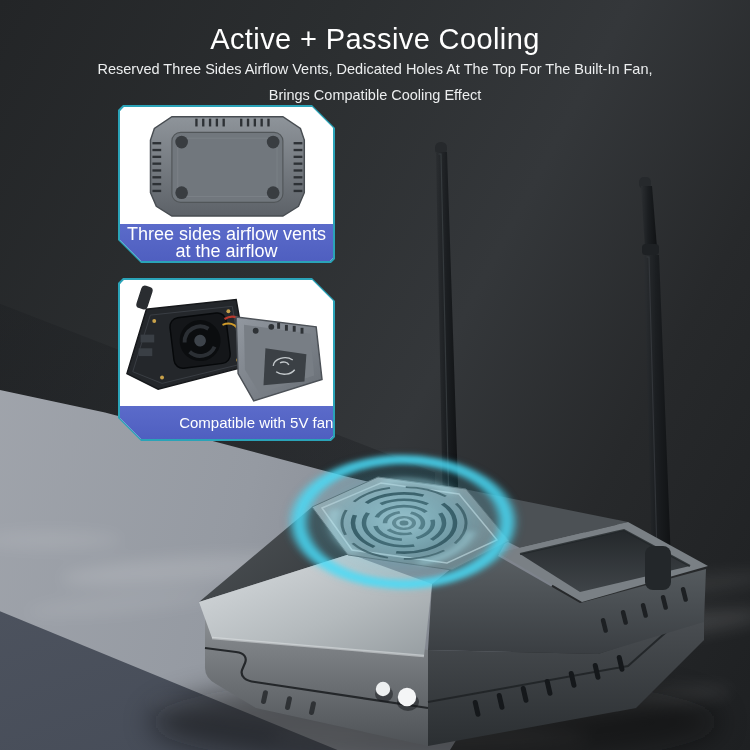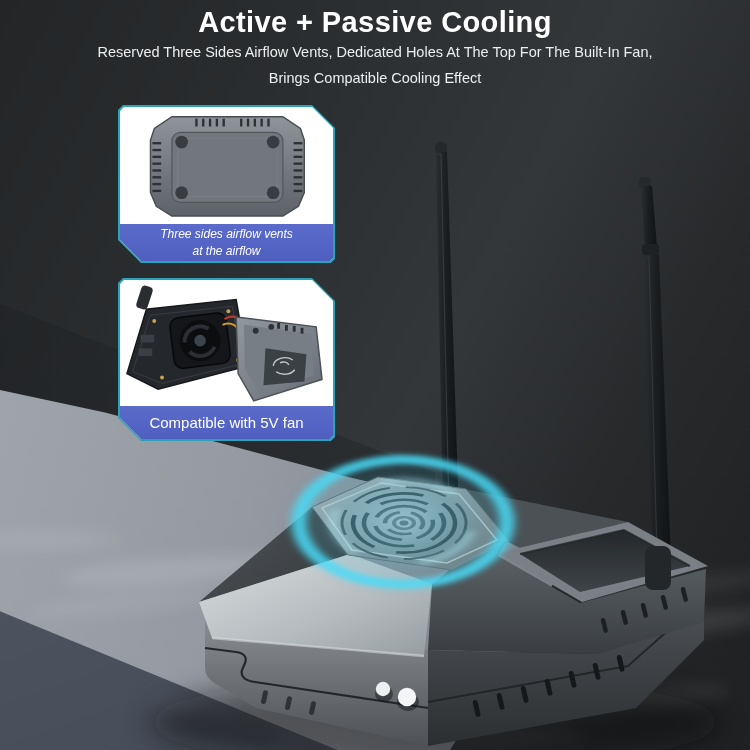--- a/index.html
+++ b/index.html
@@ -15,42 +15,42 @@
     clip-path:polygon(0 40.5%,58% 63%,58% 69%,0 52.2%);
     background:linear-gradient(to bottom,rgba(16,18,22,.05),rgba(16,18,22,.38));}
   .bg-floor{position:absolute;inset:0;
     clip-path:polygon(0 52%,14% 55%,46% 63.5%,78% 71%,60% 100%,0 100%);
     background:linear-gradient(105deg,#a3a7ae 0%,var(--floor-gray,#959aa2) 40%,#7c818a 75%,#646a74 100%);}
   .bg-slate{position:absolute;inset:0;
     clip-path:polygon(0 81.5%,45% 100%,0 100%);
     background:linear-gradient(160deg,#5b616c,var(--floor-slate,#424854));}
   
   .header{position:absolute;top:0;left:0;right:0;text-align:center;z-index:5;}
-  .title{margin:0;padding-top:5px;font-size:29px;line-height:34px;font-weight:700;
+  .title{margin:0;padding-top:22px;font-size:29px;line-height:34px;font-weight:400;
     letter-spacing:.4px;color:var(--title-text,#ffffff);}
   .subtitle{margin:0 0 0;font-size:14.5px;line-height:26px;font-weight:400;color:#eceeef;}
   
   .card{position:absolute;left:118px;width:217px;z-index:6;}
   .card-1{top:105px;height:158px;}
   .card-2{top:278px;height:163px;}
   .card-frame{position:absolute;inset:0;background:var(--card-border-teal,#2aa3b8);
     clip-path:polygon(0 5px,5px 0,calc(100% - 23px) 0,100% 23px,100% calc(100% - 4px),
       calc(100% - 4px) 100%,23px 100%,0 calc(100% - 23px));}
   .card-inner{position:absolute;inset:1.6px;background:#fff;
     clip-path:polygon(0 5px,5px 0,calc(100% - 22px) 0,100% 22px,100% calc(100% - 4px),
       calc(100% - 4px) 100%,22px 100%,0 calc(100% - 22px));}
   .card-photo{position:absolute;left:0;right:0;top:0;}
   .card-1 .card-photo{bottom:37px;}
   .card-2 .card-photo{bottom:33px;}
   .card-photo svg{display:block;width:100%;height:100%;}
   .card-caption{position:absolute;left:0;right:0;bottom:0;display:flex;flex-direction:column;
     justify-content:center;text-align:center;color:var(--caption-text,#ffffff);
     background:linear-gradient(to bottom,var(--caption-blue,#5b6bca),#4f5fc0);}
-  .card-1 .card-caption{height:37px;font-size:12px;line-height:17px;font-style:italic;}
-  .card-2 .card-caption{height:33px;font-size:15px;line-height:18px;}
+  .card-1 .card-caption{height:37px;font-size:18px;line-height:17px;}
+  .card-2 .card-caption{height:33px;font-size:15px;line-height:18px;text-align:right;}
   
   .scene{position:absolute;inset:0;z-index:3;}
   .scene svg{display:block;width:750px;height:750px;}
 </style>
 </head>
 <body>
 
 <div class="stage">
 
   <div class="bg-base"></div>

